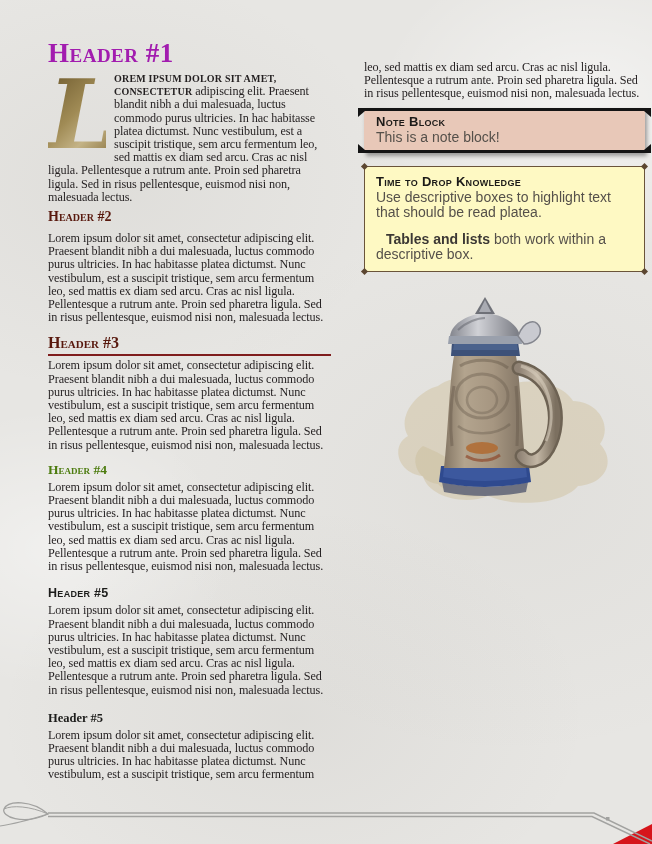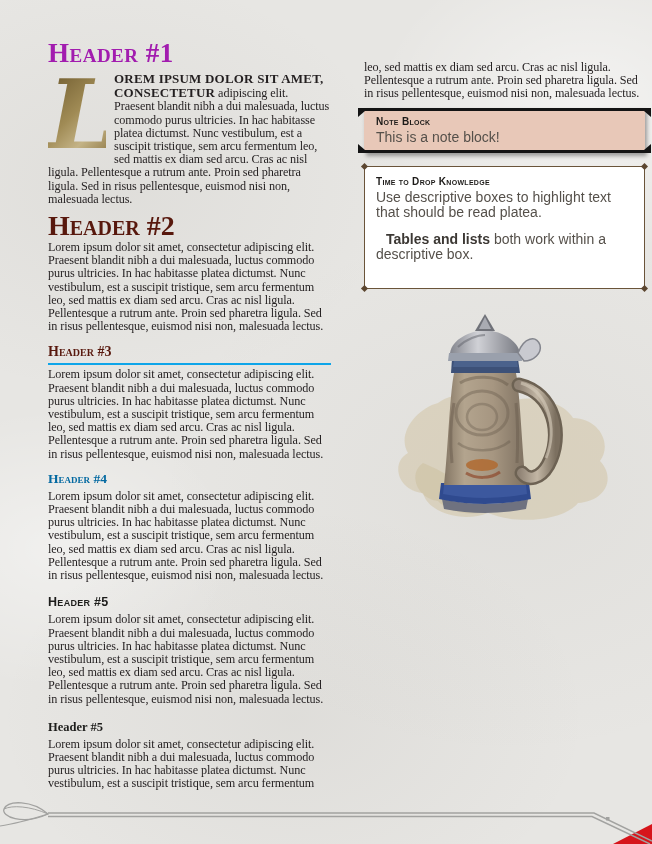--- a/index.html
+++ b/index.html
@@ -27,32 +27,31 @@
     text-align:left; margin-top:3px;
     letter-spacing:-0.1px;
   }
   h1.doc-h1 {
     font-variant:small-caps; font-weight:bold;
     font-size:27px; line-height:30px; color:#a21caf;
     margin:2px 0 4px 0; letter-spacing:0.5px;
   }
   h2.doc-h2 {
     font-variant:small-caps; font-weight:bold;
-    font-size:28px; line-height:25px; color:#58180d;
-    margin-top:7px;
+    font-size:14px; line-height:25px; color:#58180d;
   }
   h3.doc-h3 {
     font-variant:small-caps; font-weight:bold;
-    font-size:14px; line-height:20px; color:#58180d;
+    font-size:16px; line-height:20px; color:#58180d;
     margin-top:9px; padding-bottom:1px;
-    border-bottom:2px solid #0ea5e9;
+    border-bottom:2px solid #7f1d1d;
   }
   h4.doc-h4 {
     font-variant:small-caps; font-weight:bold;
-    font-size:13.5px; line-height:16px; color:#0369a1;
+    font-size:13.5px; line-height:16px; color:#4d7c0f;
     margin-top:10px;
   }
   h5.doc-h5 {
     font-family:"Liberation Sans", sans-serif;
     font-variant:small-caps; font-weight:bold;
     font-size:12.5px; line-height:15px; color:#1d1d1b;
     margin-top:13px; letter-spacing:0.3px;
   }
   h6.doc-h6 {
     font-weight:bold; font-size:12.5px; line-height:15px;
@@ -61,51 +60,51 @@
 
   
   .dropcap {
     float:left; width:58px; height:88px; margin:2px 8px 0 0;
     font-family:"DejaVu Serif", serif; font-style:italic;
     font-size:96px; line-height:82px; font-weight:bold;
     background:linear-gradient(135deg, #6e5a2e 0%, #a08b55 45%, #c4b386 70%, #8a733f 100%);
     -webkit-background-clip:text; background-clip:text; color:transparent;
     text-align:center;
   }
-  .lead-caps { font-variant:small-caps; text-transform:uppercase; font-size:13px; letter-spacing:0.2px; font-weight:bold; }
+  .lead-caps { font-variant:small-caps; text-transform:uppercase; font-size:10px; letter-spacing:0.2px; font-weight:bold; }
 
   
   .note-block {
     position:relative; margin-top:7px;
     background:#e8c8b8; padding:6px 12px 8px 12px;
     box-shadow:2px 3px 4px rgba(0,0,0,0.35);
   }
   .note-bar { position:absolute; left:-6px; right:-6px; height:3px; background:#141414; }
   .note-bar.top { top:0; }
   .note-bar.bottom { bottom:0; }
   .note-bar i { position:absolute; width:0; height:0; display:block; }
   .note-bar.top i.l    { left:0;  top:3px; border-top:6px solid #141414; border-right:7px solid transparent; }
   .note-bar.top i.r    { right:0; top:3px; border-top:6px solid #141414; border-left:7px solid transparent; }
   .note-bar.bottom i.l { left:0;  bottom:3px; border-bottom:6px solid #141414; border-right:7px solid transparent; }
   .note-bar.bottom i.r { right:0; bottom:3px; border-bottom:6px solid #141414; border-left:7px solid transparent; }
   .note-title, .desc-title {
     font-family:"Liberation Sans", sans-serif;
     font-variant:small-caps; font-weight:bold;
-    font-size:10px; line-height:16px; color:#1c1a18; letter-spacing:0.3px;
+    font-size:13px; line-height:16px; color:#1c1a18; letter-spacing:0.3px;
   }
   .note-body, .desc-body {
     font-family:"Liberation Sans", sans-serif;
     font-size:14px; line-height:15px; color:#55504a;
   }
 
   
   .desc-box {
     position:relative; margin-top:13px;
-    background:#ffffff; border:1.5px solid #6a543a;
-    padding:7px 11px 26px 11px;
+    background:#fef9c3; border:1.5px solid #6a543a;
+    padding:7px 11px 9px 11px;
   }
   .desc-dot {
     position:absolute; width:5px; height:5px; background:#5c4630;
     transform:rotate(45deg);
   }
   .desc-dot.tl { left:-3px; top:-3px; }
   .desc-dot.tr { right:-3px; top:-3px; }
   .desc-dot.bl { left:-3px; bottom:-3px; }
   .desc-dot.br { right:-3px; bottom:-3px; }
   .desc-indent { text-indent:10px; margin-top:12px; }

